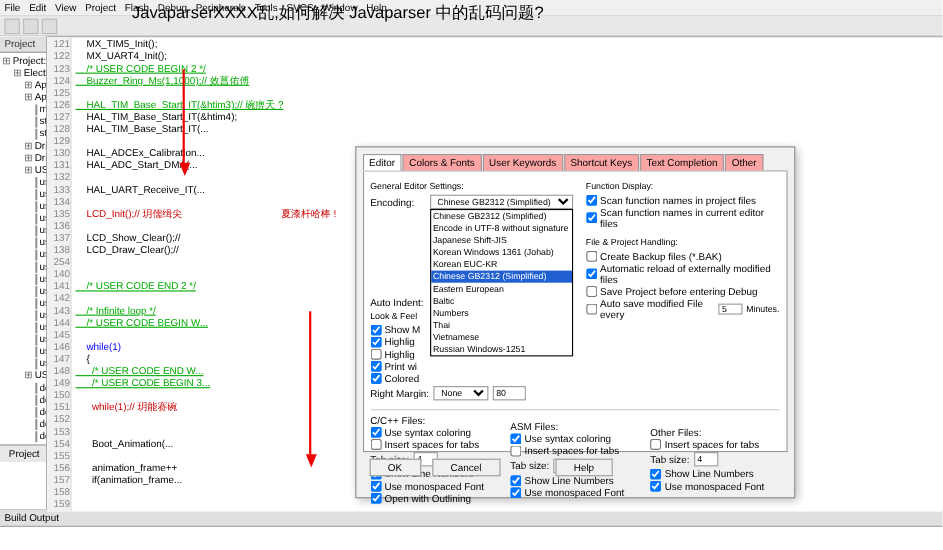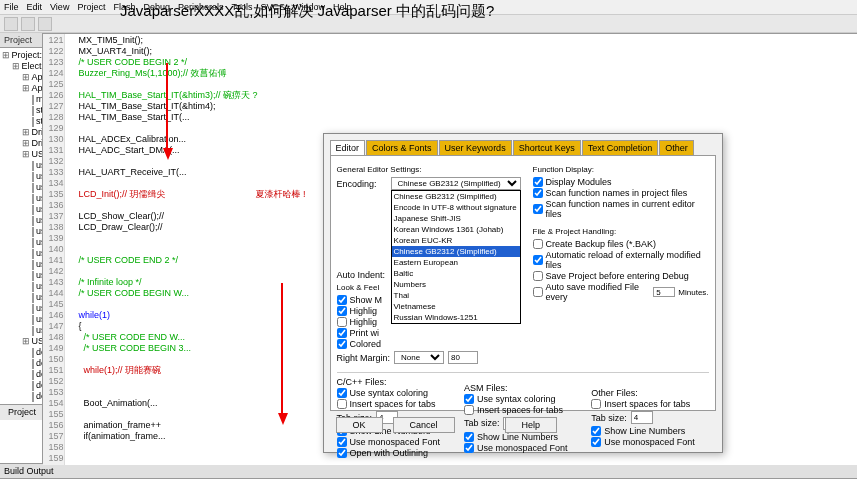--- a/index.html
+++ b/index.html
@@ -21,27 +21,27 @@
 .indent-1{padding-left:10px;} .indent-2{padding-left:20px;} .indent-3{padding-left:30px;}
 .editor-area{flex:1;display:flex;flex-direction:column;background:#fff;position:relative;}
 .tab-strip{height:16px;background:#e8e8e8;border-bottom:1px solid #999;display:flex;overflow:hidden;}
 .tab{padding:1px 5px;border-right:1px solid #bbb;font-size:8px;background:#f0f0f0;white-space:nowrap;display:flex;align-items:center;gap:2px;}
 .tab.active{background:#fff;}
 .tab-ic{width:8px;height:8px;background:#7ac;}
 .code-area{flex:1;display:flex;background:#fff;font-family:Consolas,monospace;font-size:9px;}
 .gutter{width:22px;background:#f0f0f0;border-right:1px solid #ddd;text-align:right;padding:1px 0;color:#888;line-height:11px;}
 .code-lines{flex:1;padding:1px 4px;line-height:11px;}
 .code-line{white-space:pre;}
-.c-comment{color:#0a0;}
+.c-comment{color:#0a0;text-decoration:underline;}
 .c-kw{color:#00f;}
 .c-red{color:#c00;}
 .dialog{position:absolute;left:280px;top:100px;width:400px;height:320px;background:#f0f0f0;border:1px solid #888;box-shadow:2px 2px 8px rgba(0,0,0,0.3);z-index:50;}
 .dialog-body{padding:6px;}
 .dialog-tabs{border-bottom:1px solid #999;display:flex;font-size:8px;}
-.dtab{padding:2px 5px;border:1px solid #999;border-bottom:none;background:#eab308;margin-right:1px;}
+.dtab{padding:2px 5px;border:1px solid #999;border-bottom:none;background:#fca5a5;margin-right:1px;}
 .dtab.active{background:#fff;}
 .dialog-content{background:#fff;border:1px solid #999;border-top:none;padding:6px;height:255px;font-size:8px;}
 .section-label{font-size:8px;margin:3px 0;}
 .form-row{display:flex;align-items:center;gap:4px;margin:2px 0;}
 .form-label{min-width:50px;}
 select,input[type=text]{font-size:8px;padding:0 2px;border:1px solid #999;background:#fff;height:13px;}
 .dropdown-wide{width:130px;}
 .dropdown-open{position:relative;}
 .dropdown-list{position:absolute;top:13px;left:0;width:130px;background:#fff;border:1px solid #000;z-index:60;}
 .dropdown-list div{padding:0 2px;font-size:8px;line-height:11px;}
@@ -156,21 +156,21 @@
           <div>129</div>
           <div>130</div>
           <div>131</div>
           <div>132</div>
           <div>133</div>
           <div>134</div>
           <div>135</div>
           <div>136</div>
           <div>137</div>
           <div>138</div>
-          <div>139</div>
+          <div>254</div>
           <div>140</div>
           <div>141</div>
           <div>142</div>
           <div>143</div>
           <div>144</div>
           <div>145</div>
           <div>146</div>
           <div>147</div>
           <div>148</div>
           <div>149</div>
@@ -292,24 +292,20 @@
                 <span>Right Margin:</span>
                 <select style="width:50px;"><option>None</option></select>
                 <input type="text" style="width: 30px;" value="80">
               </div>
             </div>
             <div style="flex:1;">
               <div class="section-label">Function Display:</div>
               <div id="fdchecks">
                   <div class="checkbox-row">
                     <input type="checkbox" checked="" style="">
-                    <span>Display Modules</span>
-                  </div>
-                  <div class="checkbox-row">
-                    <input type="checkbox" checked="" style="">
                     <span>Scan function names in project files</span>
                   </div>
                   <div class="checkbox-row">
                     <input type="checkbox" checked="" style="">
                     <span>Scan function names in current editor files</span>
                   </div>
                 </div>
               <div class="section-label" style="margin-top:8px;">File &amp; Project Handling:</div>
               <div id="fhchecks">
                   <div class="checkbox-row">

